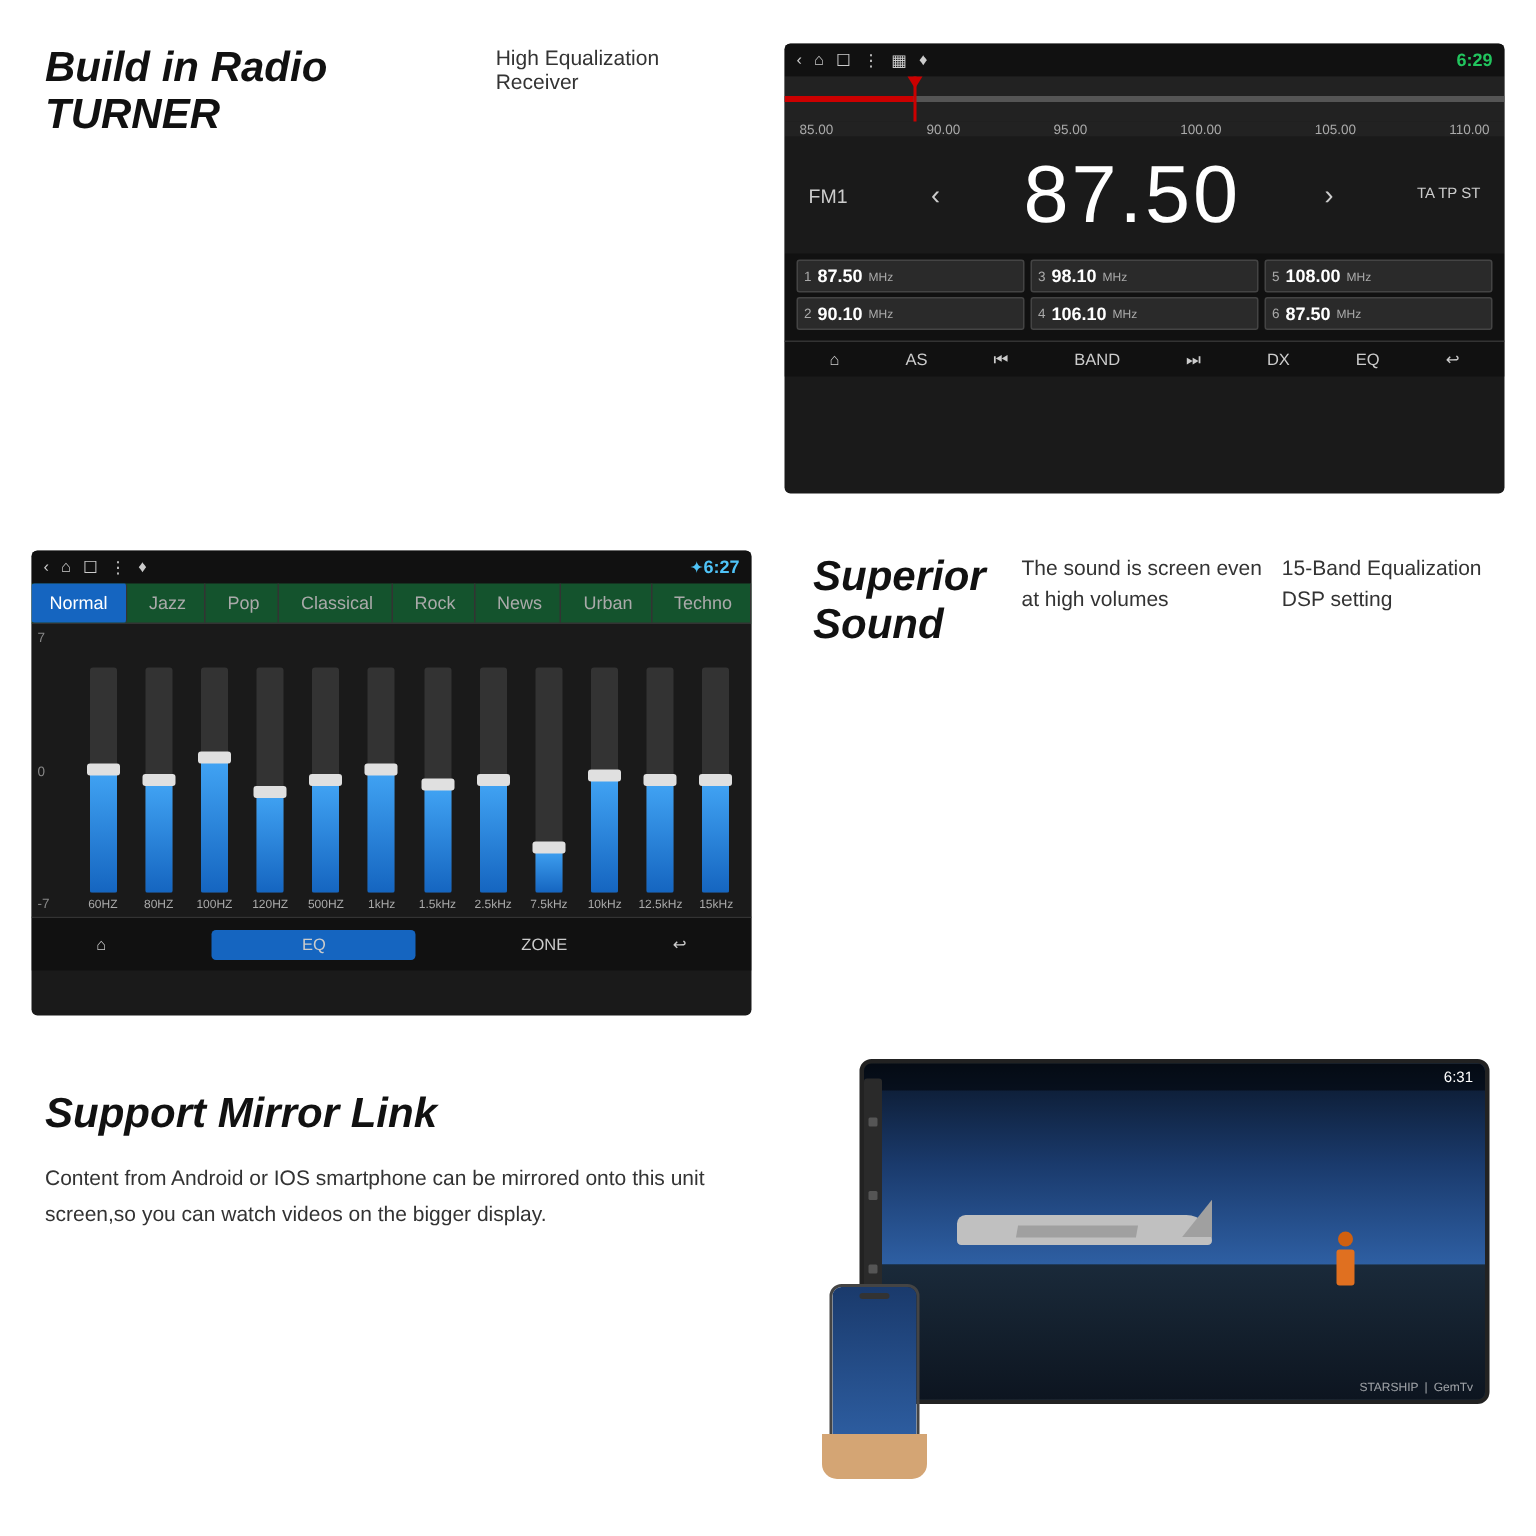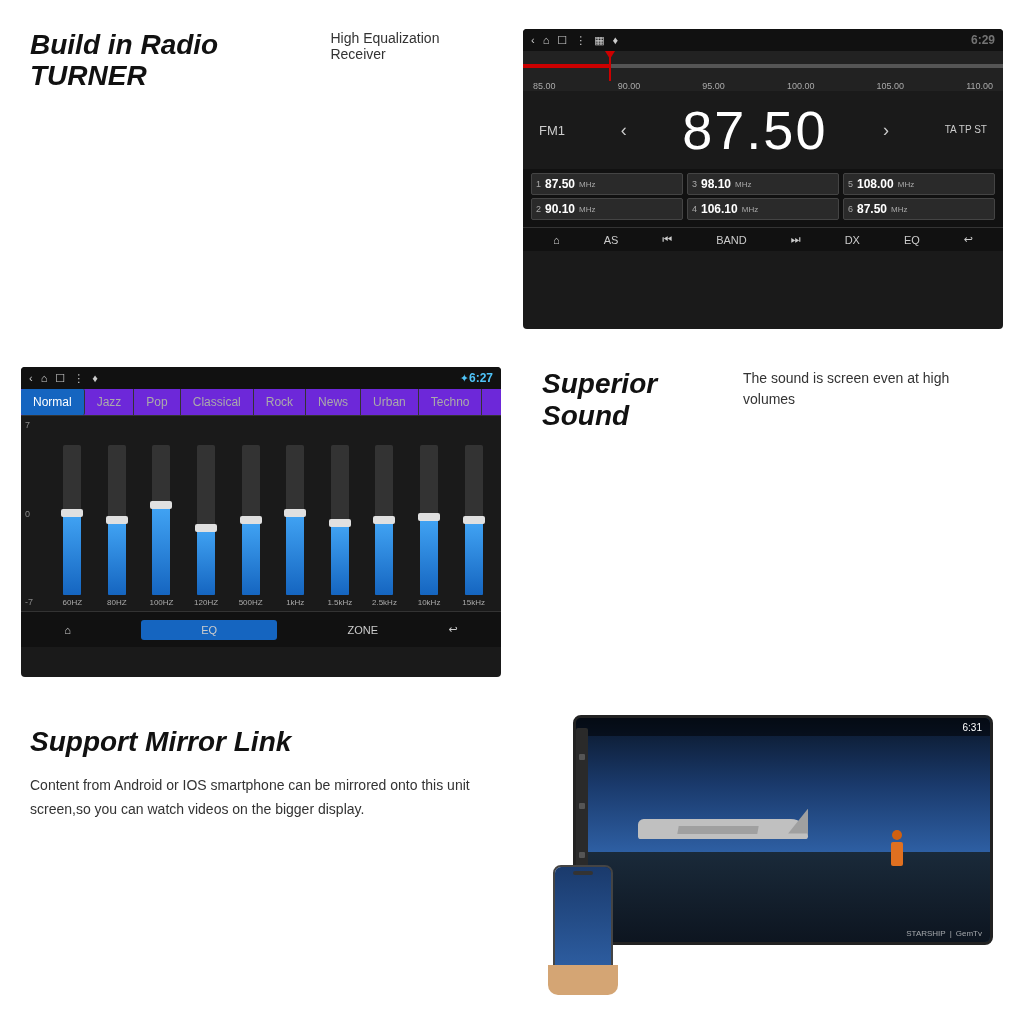--- a/index.html
+++ b/index.html
@@ -73,21 +73,21 @@
     .radio-statusbar .icons {
       display: flex;
       gap: 8px;
       align-items: center;
     }
     .radio-statusbar .icons span {
       color: #ccc;
       font-size: 11px;
     }
     .radio-statusbar .time {
-      color: #737373;
+      color: #22c55e;
       font-size: 12px;
       font-weight: bold;
     }
     .radio-freq-bar {
       background: #222;
       height: 30px;
       position: relative;
       display: flex;
       align-items: center;
     }
@@ -240,22 +240,23 @@
       color: #ccc;
       font-size: 11px;
     }
     .eq-statusbar .time {
       color: #4fc3f7;
       font-size: 12px;
       font-weight: bold;
     }
     .eq-modes {
       display: flex;
-      background: #6d28d9;
+      background: #14532d;
       border-bottom: 1px solid #333;
+      justify-content: space-between;
     }
     .eq-mode-btn {
       padding: 6px 12px;
       font-size: 12px;
       color: #aaa;
       cursor: pointer;
       border-right: 1px solid #333;
     }
     .eq-mode-btn.active {
       background: #1565c0;
@@ -389,21 +390,20 @@
       color: #333;
       line-height: 1.7;
     }
 
     
     .section-mirror-screen {
       grid-column: 2;
       grid-row: 3;
       padding: 10px 10px 10px 10px;
       display: flex;
-      align-items: center;
       justify-content: center;
     }
     .mirror-wrapper {
       position: relative;
       width: 460px;
       height: 280px;
     }
     .mirror-headunit {
       position: absolute;
       top: 0;
@@ -807,24 +807,38 @@
     </div>
             <div class="eq-band">
       <div class="eq-band-track" style="height:150px;">
         <div class="eq-band-fill" style="height:75px;"></div>
         <div class="eq-band-handle" style="top:71px;"></div>
       </div>
       <div class="eq-band-label">2.5kHz</div>
     </div>
             <div class="eq-band">
       <div class="eq-band-track" style="height:150px;">
+        <div class="eq-band-fill" style="height:30px;"></div>
+        <div class="eq-band-handle" style="top:116px;"></div>
+      </div>
+      <div class="eq-band-label">7.5kHz</div>
+    </div>
+            <div class="eq-band">
+      <div class="eq-band-track" style="height:150px;">
         <div class="eq-band-fill" style="height:78px;"></div>
         <div class="eq-band-handle" style="top:68px;"></div>
       </div>
       <div class="eq-band-label">10kHz</div>
+    </div>
+            <div class="eq-band">
+      <div class="eq-band-track" style="height:150px;">
+        <div class="eq-band-fill" style="height:75px;"></div>
+        <div class="eq-band-handle" style="top:71px;"></div>
+      </div>
+      <div class="eq-band-label">12.5kHz</div>
     </div>
             <div class="eq-band">
       <div class="eq-band-track" style="height:150px;">
         <div class="eq-band-fill" style="height:75px;"></div>
         <div class="eq-band-handle" style="top:71px;"></div>
       </div>
       <div class="eq-band-label">15kHz</div>
     </div>
           </div>
       </div>
@@ -834,20 +848,21 @@
         <span class="eq-btn-eq">EQ</span>
         <span>ZONE</span>
         <span>↩</span>
       </div>
     </div>
   </div>
 
   <div class="section-sound-text">
     <h2>Superior Sound</h2>
     <p>The sound is screen even at high volumes</p>
+    <p>15-Band Equalization DSP setting</p>
   </div>
 
   <div class="section-mirror-text">
     <h2>Support Mirror Link</h2>
     <p>Content from Android or IOS smartphone can be mirrored onto this unit screen,so you can watch videos on the  bigger display.</p>
   </div>
 
   <div class="section-mirror-screen">
     <div class="mirror-wrapper">
 

